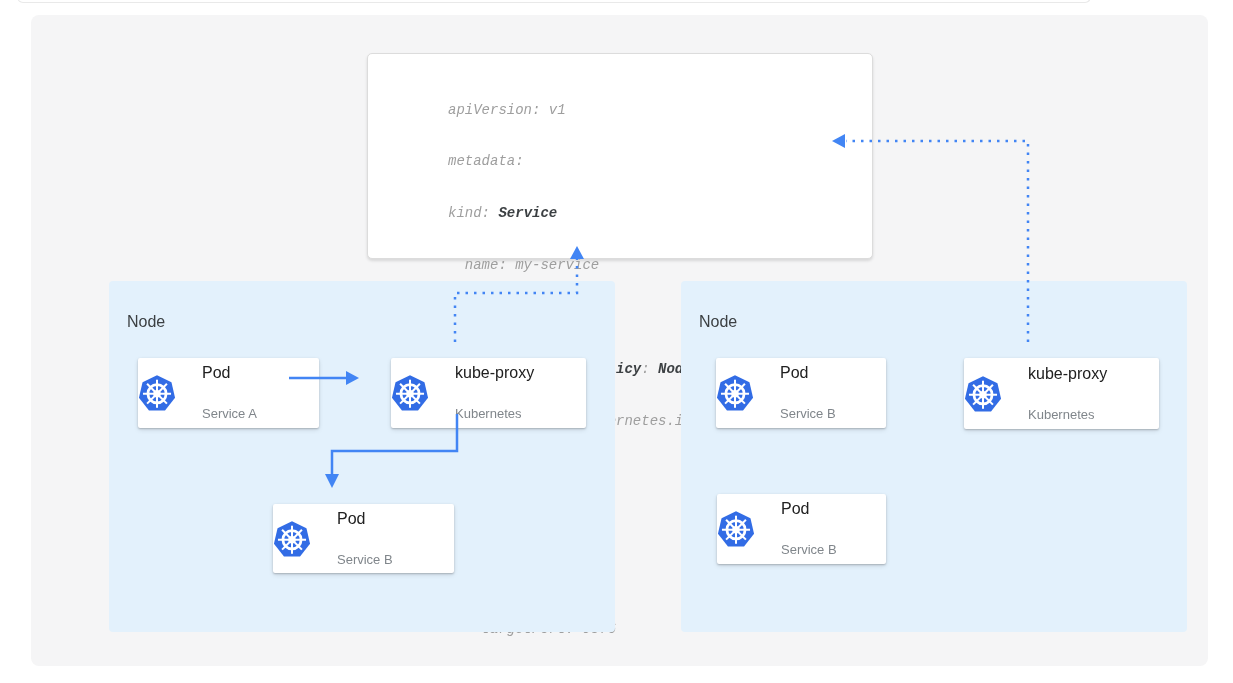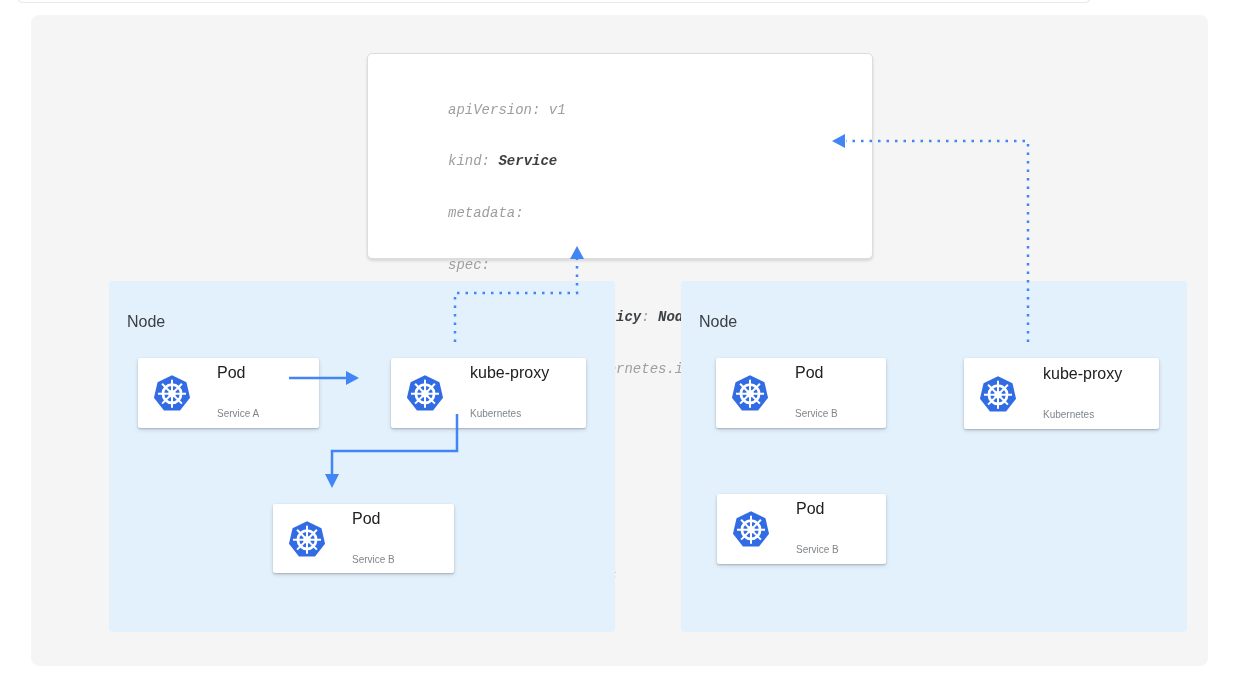--- a/index.html
+++ b/index.html
@@ -73,31 +73,30 @@
     margin-top: 20px;
   }
   
   .card {
     position: absolute;
     background: #ffffff;
     border-radius: 2px;
     box-shadow: 0 1px 2px rgba(0,0,0,0.22), 0 2px 5px rgba(0,0,0,0.10);
     display: flex;
     align-items: center;
-    padding-left: 15px;
   }
   .card .k8s-icon { flex: 0 0 38px; width: 38px; height: 38px; }
   .card .card-text { margin-left: 26px; }
   .card .card-title {
     font-size: 16px;
     color: #212121;
     line-height: 22px;
   }
   .card .card-subtitle {
-    font-size: 10px;
+    font-size: 13px;
     color: #80868b;
     line-height: 20px;
     margin-top: 20px;
   }
   
   .arrows {
     position: absolute;
     left: 0; top: 0;
     width: 1233px; height: 683px;
     pointer-events: none;
@@ -110,22 +109,23 @@
 <body>
 
 <div class="page">
 
   <div class="top-edge"></div>
 
   <div class="canvas">
 
     <div class="yaml-card">
       <div class="code-line"><span>apiVersion: v1</span></div>
+      <div class="code-line"><span>metadata:</span></div>
       <div class="code-line"><span>kind: </span><b>Service</b></div>
-      <div class="code-line"><span>metadata:</span></div>
+      <div class="code-line"><span>  name: my-service</span></div>
       <div class="code-line"><span>spec:</span></div>
       <div class="code-line"><span>  </span><b>internalTrafficPolicy</b><span>: </span><b>Node</b></div>
       <div class="code-line"><span>  selector: app.kubernetes.io/name: MyApp</span></div>
       <div class="code-line"><span>  ports:</span></div>
       <div class="code-line"><span>  - protocol: TCP</span></div>
       <div class="code-line"><span>    port: 80</span></div>
       <div class="code-line"><span>    targetPort: 9376</span></div>
     </div>
 
     <div class="node node-left">

